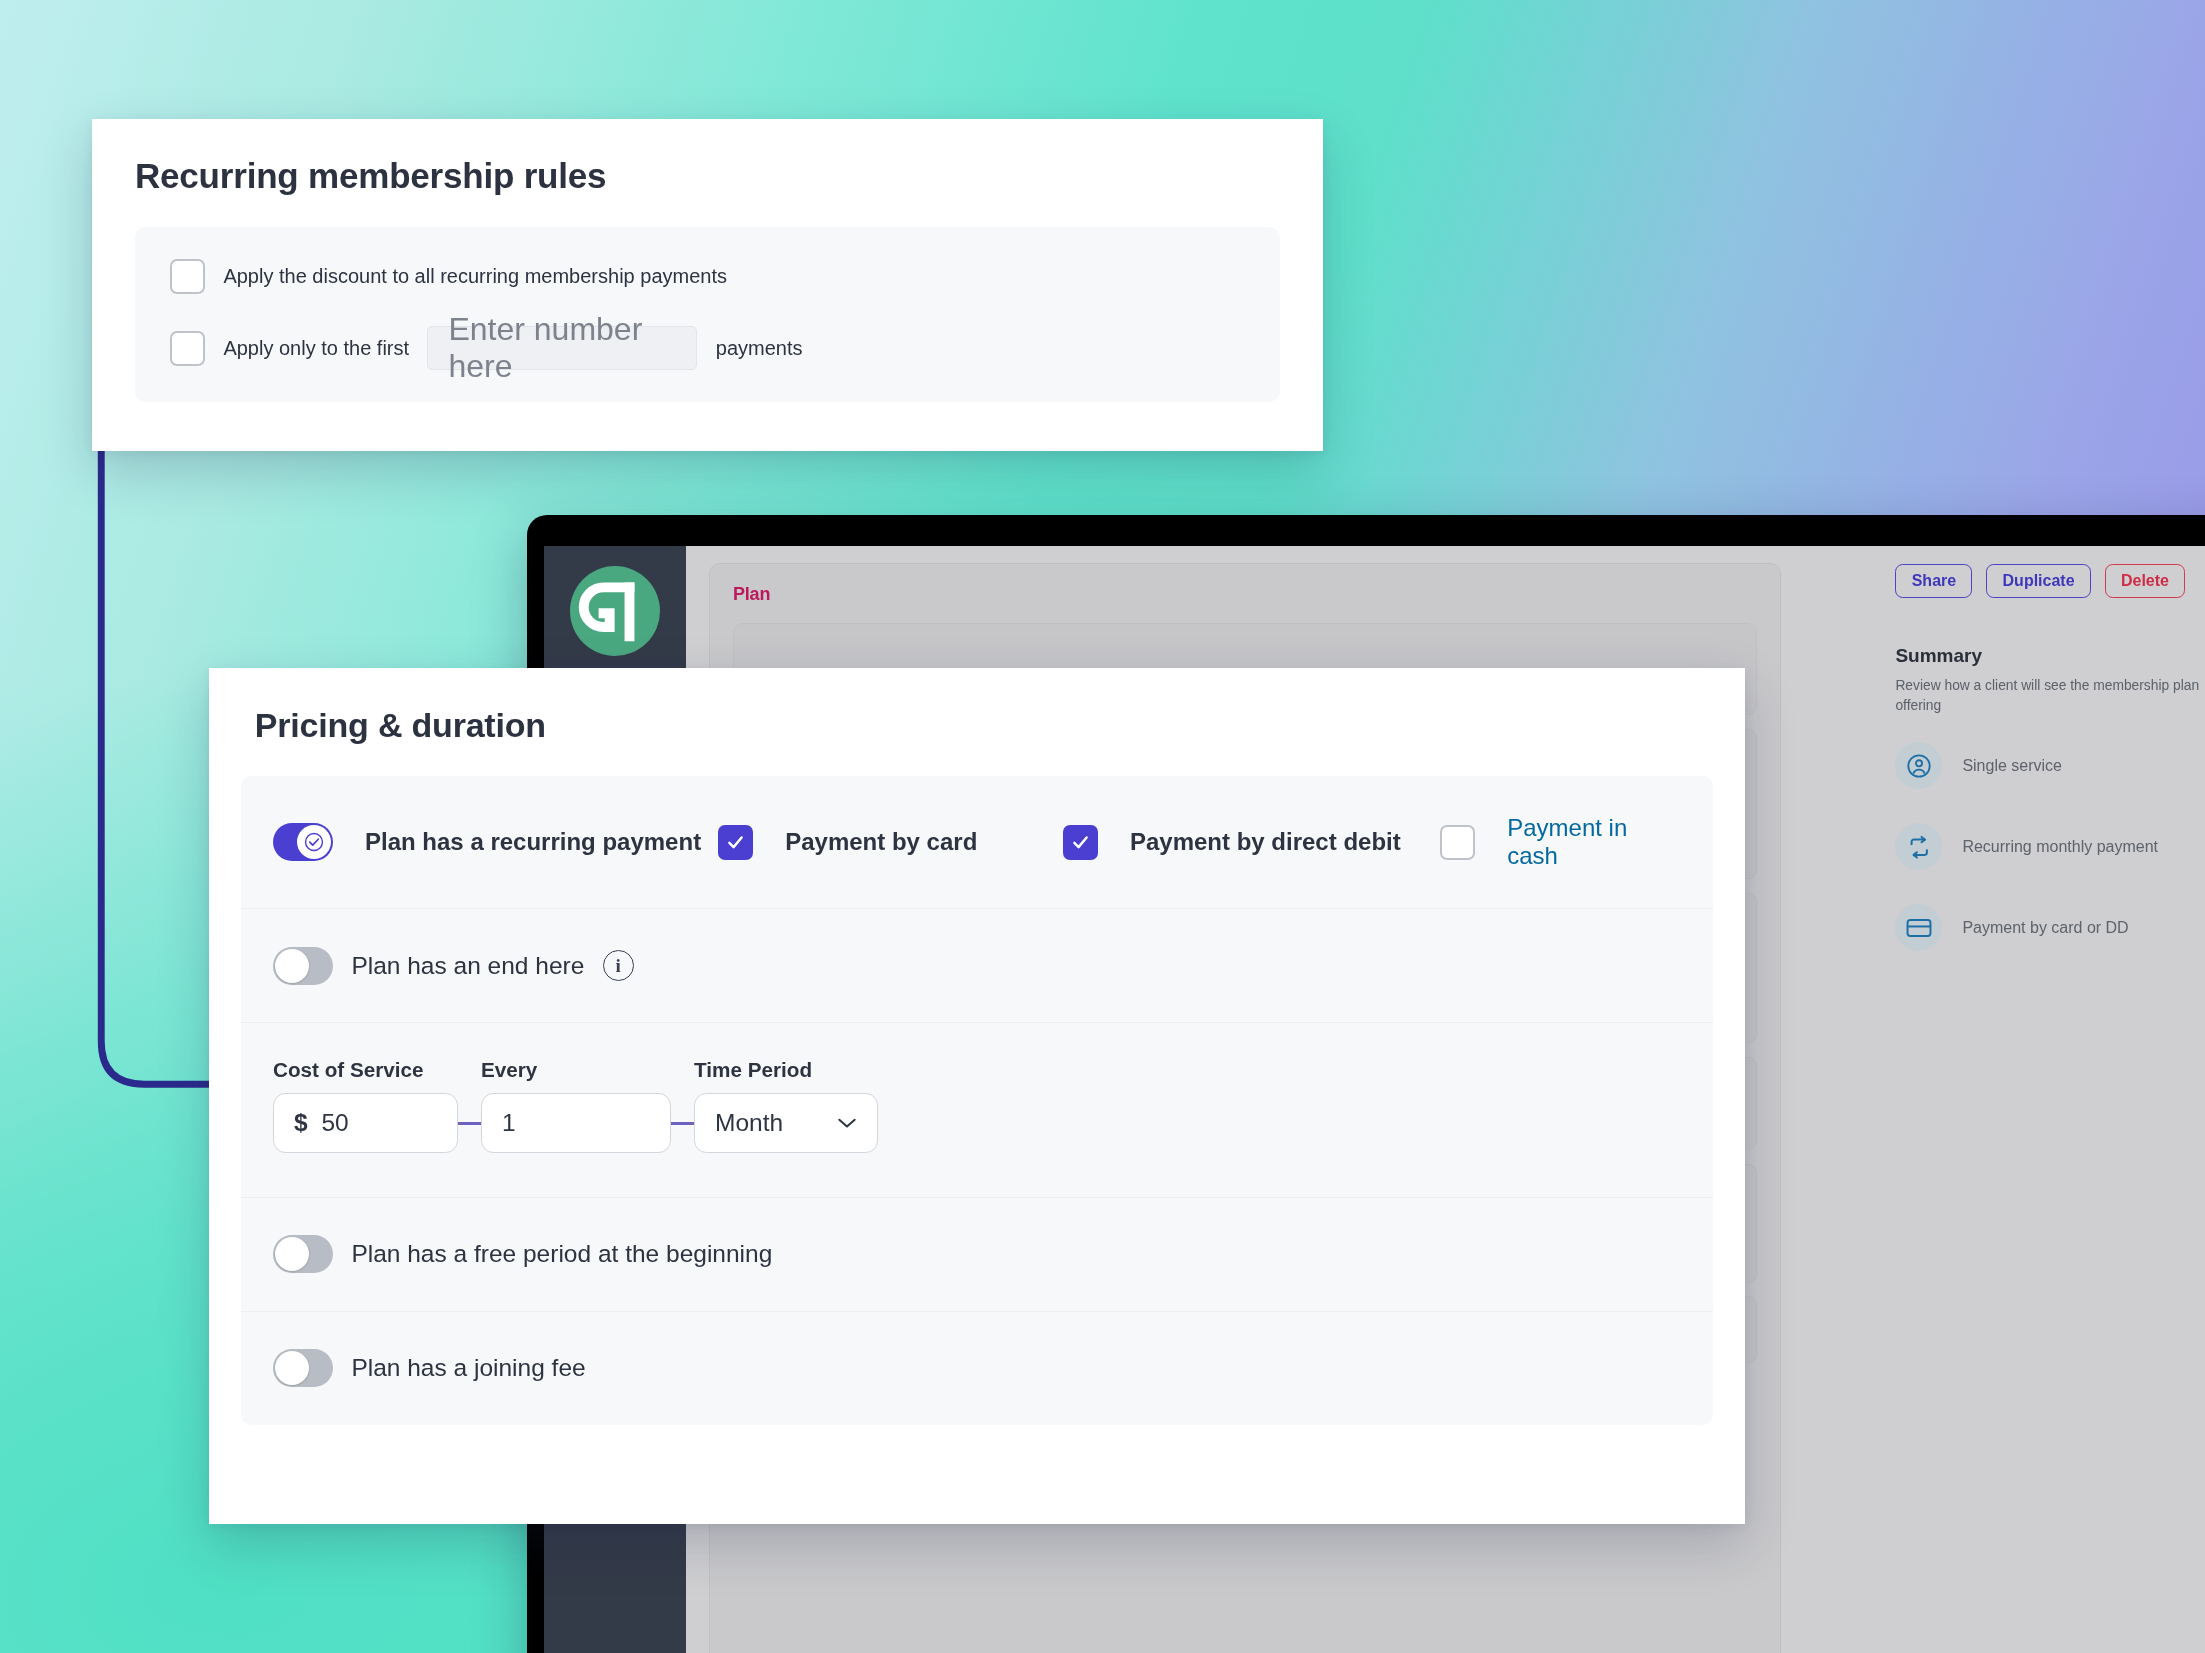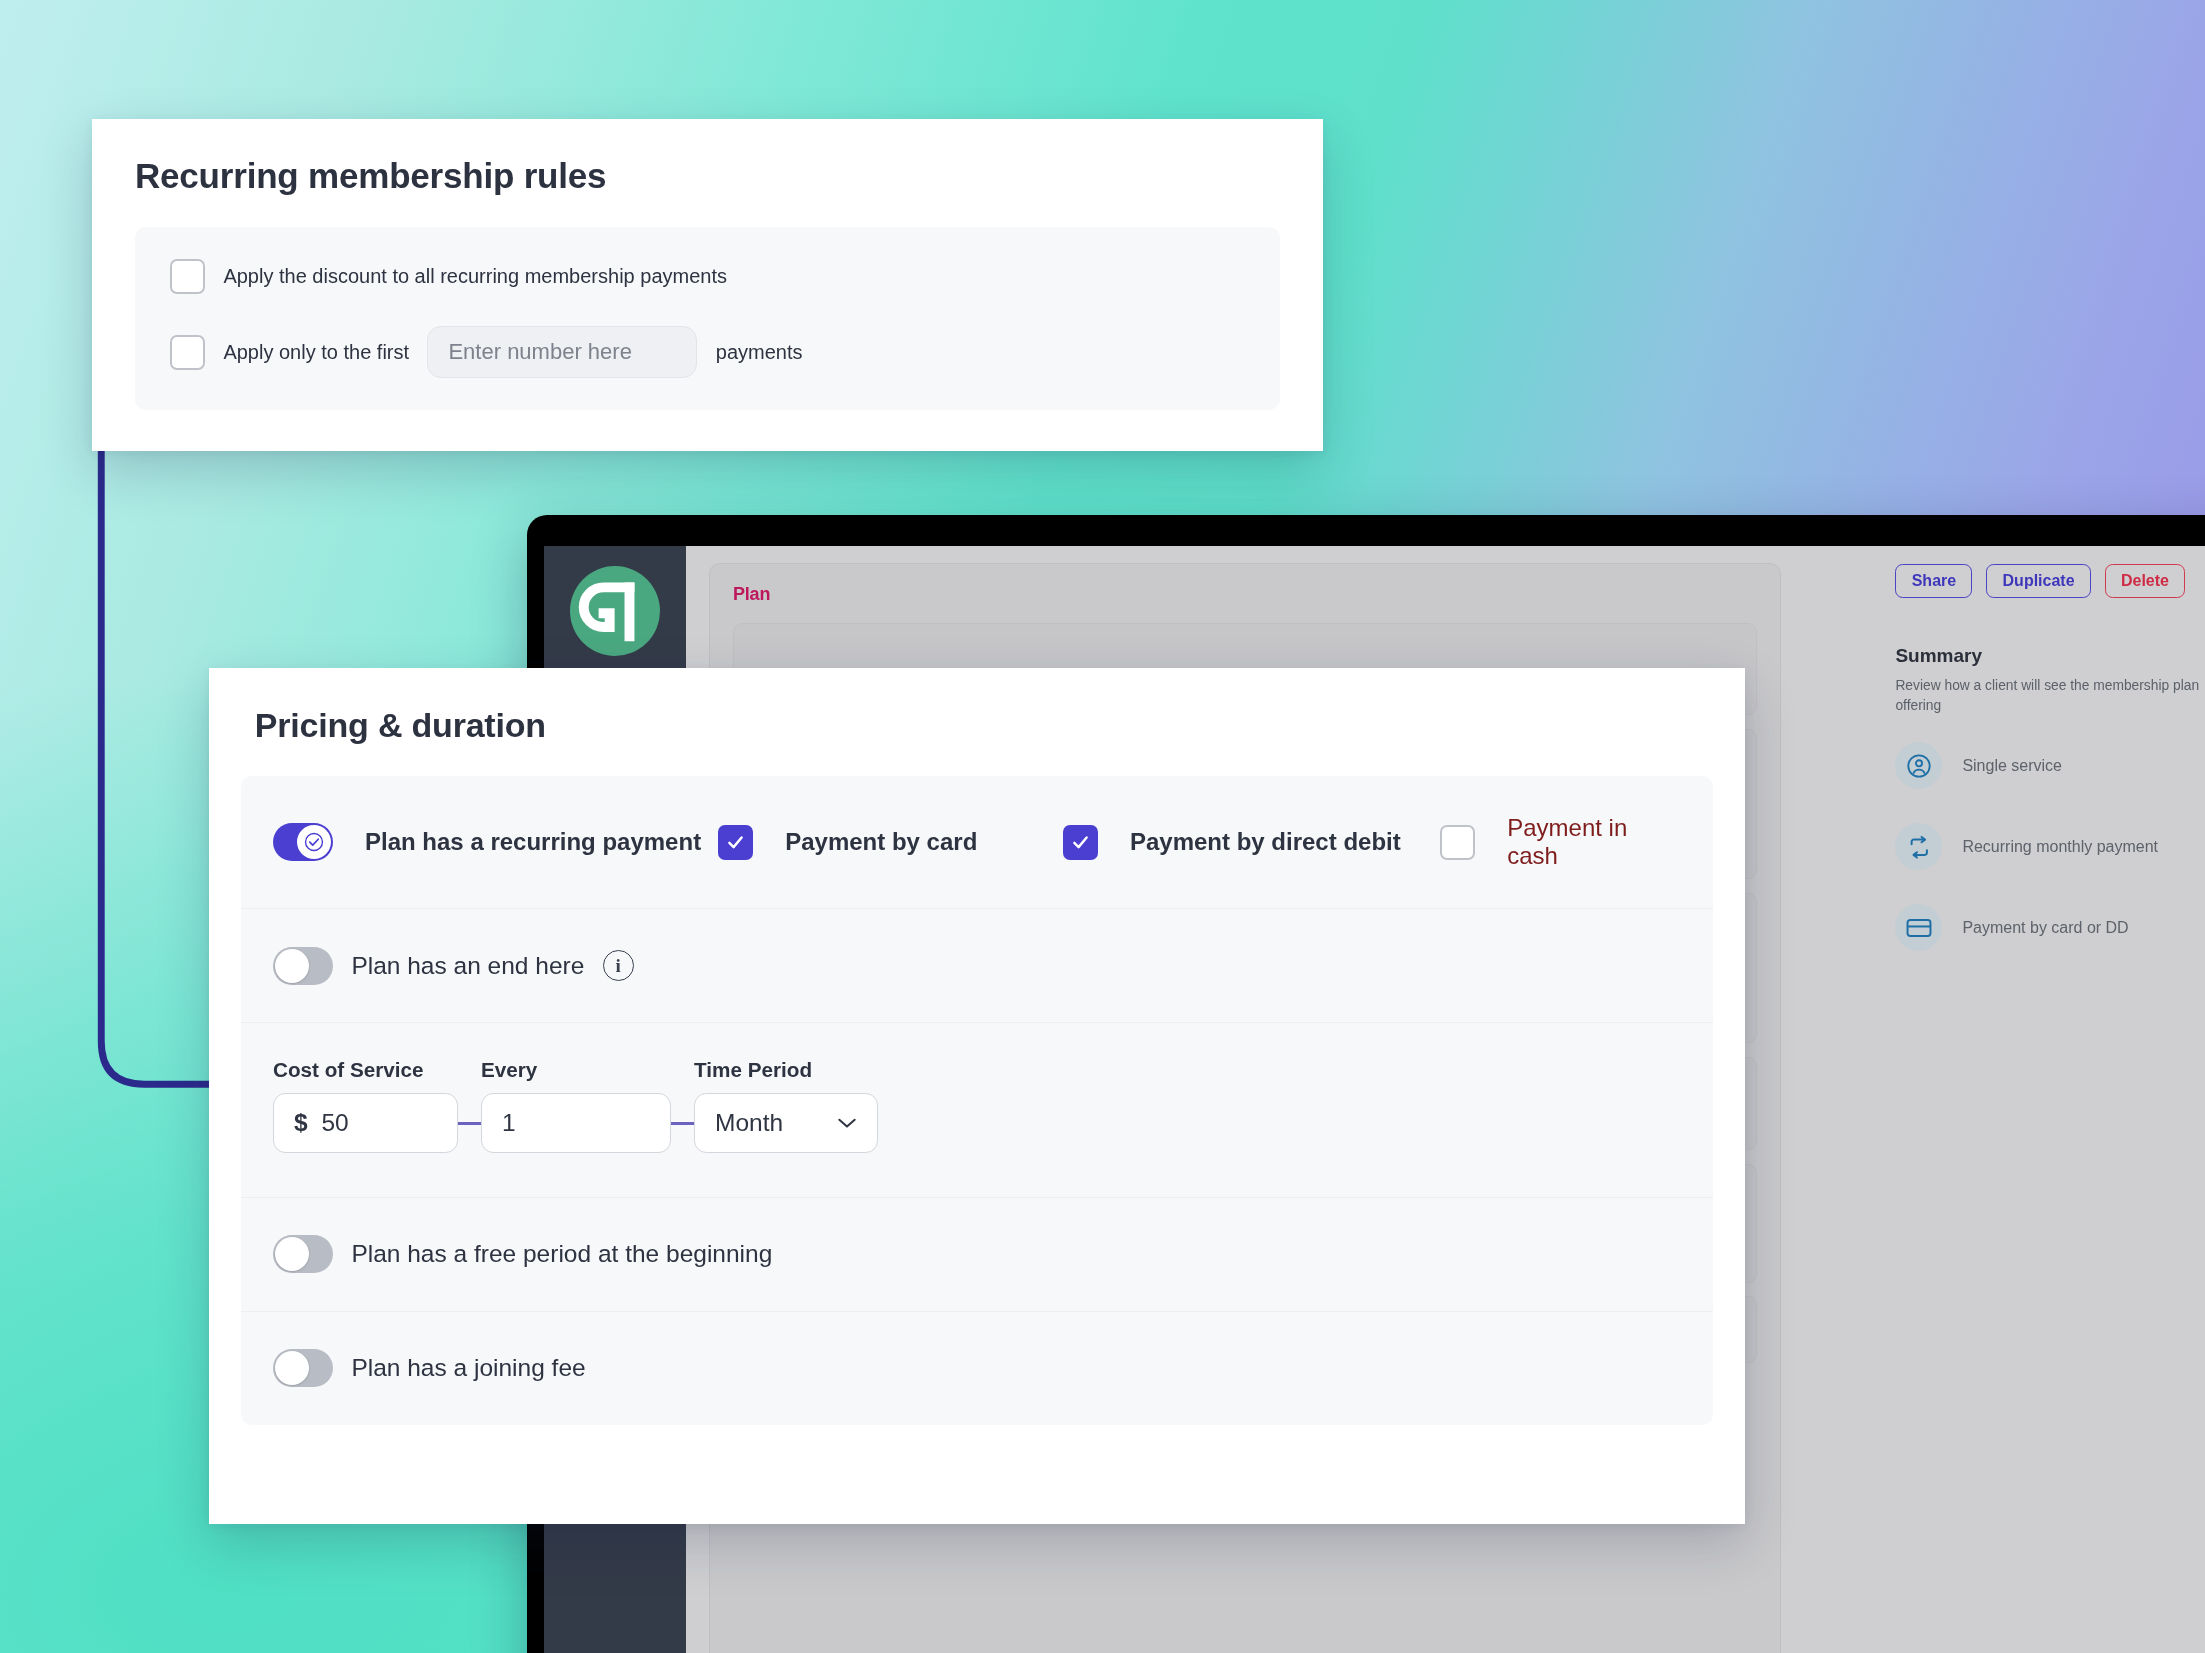--- a/index.html
+++ b/index.html
@@ -171,48 +171,48 @@
   .rule-row + .rule-row { margin-top: 32px; }
   .rule-label { font-size: 20px; color: #2d3340; }
   .cbx-empty {
     width: 35px; height: 35px;
     border: 2.3px solid #bfc3c9;
     border-radius: 6.9px;
     background: #fff;
     flex: 0 0 35px;
   }
   .num-input {
-    width: 270px; height: 52px;
+    width: 270px; height: 44px;
     background: #eef0f3;
     border: 0.8px solid #e2e5e9;
-    border-radius: 14px;
+    border-radius: 5px;
     display: flex; align-items: center;
     padding: 0 20px;
-    font-size: 22px; color: #7d828c;
+    font-size: 32px; color: #7d828c;
   }
 
   
   #card-pricing {
     left: 209px; top: 668px;
     width: 1536px; height: 856px;
     padding: 38px 32px 34px 32px;
   }
   #card-pricing .card-title { font-size: 34px; margin-left: 13.8px; margin-bottom: 31px; }
   .pricing-box {
     background: #f7f8fa;
     border-radius: 10.7px;
     overflow: hidden;
   }
   .prow { padding: 0 32px; border-top: 0.8px solid #eceef1; }
   .prow:first-child { border-top: none; }
 
   .row-opts { display: flex; align-items: center; height: 132px; }
   .opt { display: flex; align-items: center; gap: 32px; }
   .opt-lbl { font-size: 24px; color: #2d3340; font-weight: bold; }
-  .opt-lbl.off { font-weight: normal; color: #7f1d1d; }
+  .opt-lbl.off { font-weight: normal; color: #0369a1; }
 
   .toggle-on {
     width: 60px; height: 38px; border-radius: 19px;
     background: #4a3fd0;
     position: relative; flex: 0 0 60px;
   }
   .toggle-on .knob {
     position: absolute; top: 2.3px; right: 2.3px;
     width: 34px; height: 34px; border-radius: 50%;
     background: #fff;

